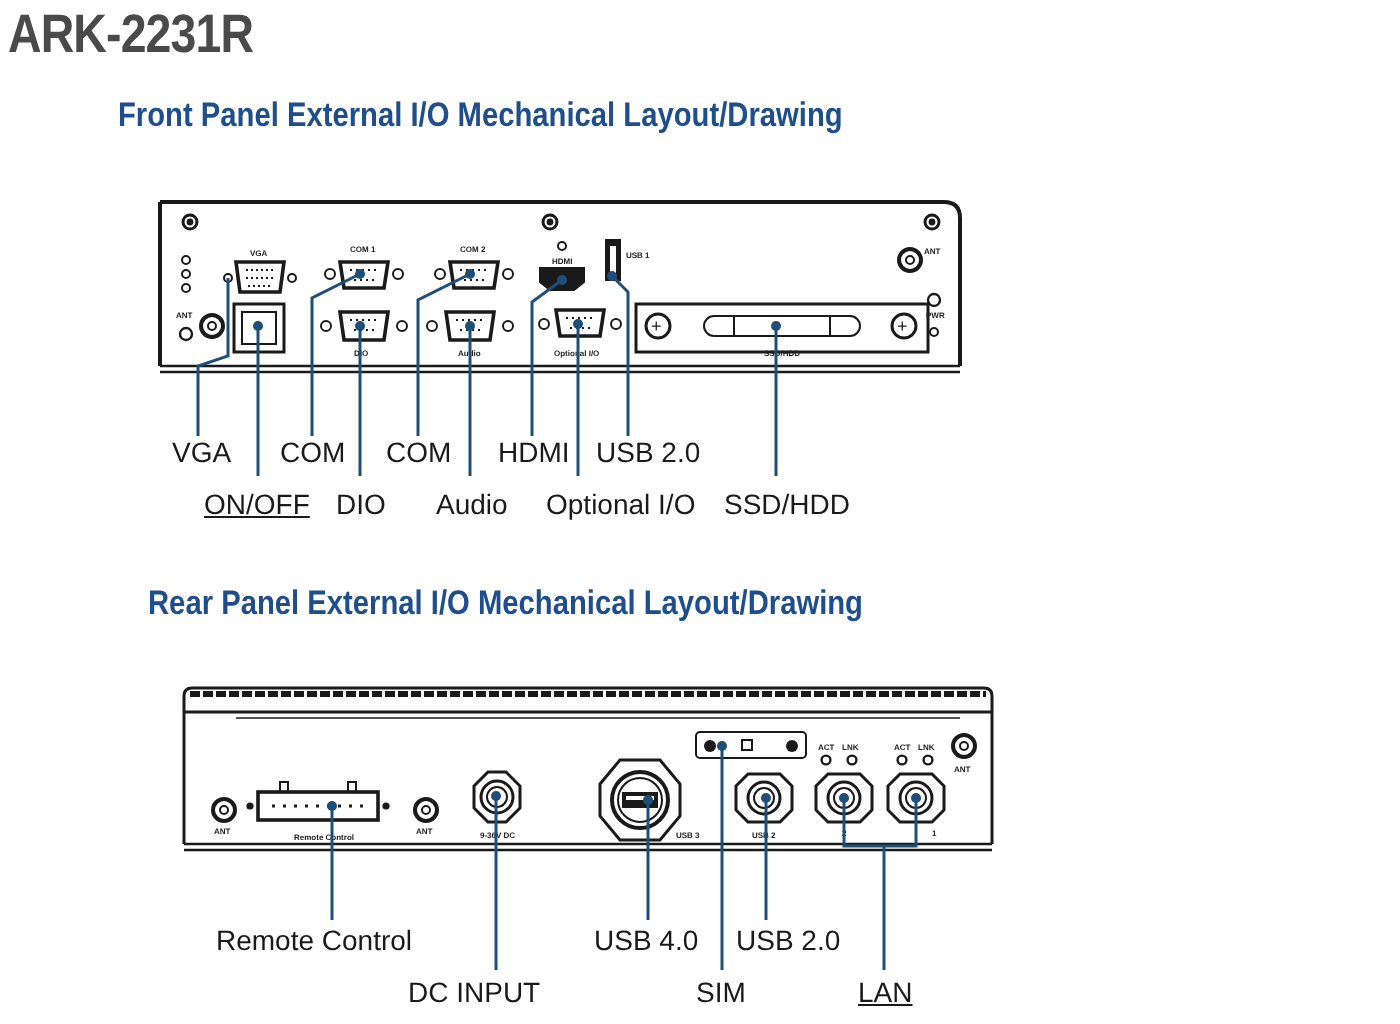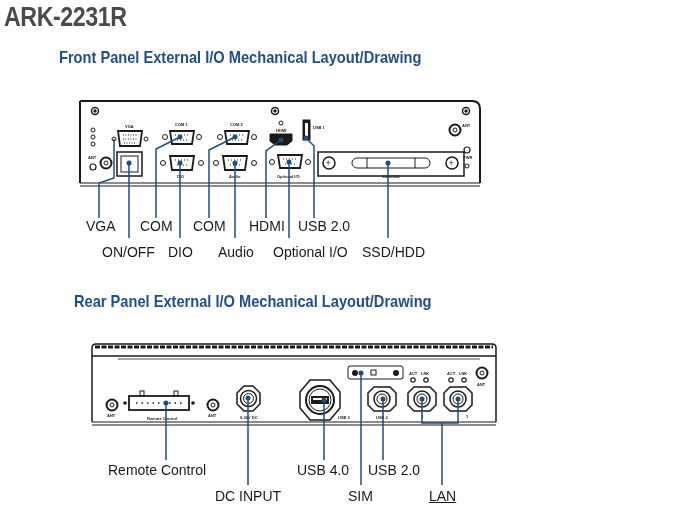--- a/index.html
+++ b/index.html
@@ -271,28 +271,28 @@
     <line x1="383" y1="399" x2="383" y2="460"></line>
     <circle cx="383" cy="399" r="2.5" fill="#1f4e79" stroke="none"></circle>
     <polyline points="422,399 422,423 458,423 458,399"></polyline>
     <line x1="442" y1="423" x2="442" y2="485"></line>
     <circle cx="422" cy="399" r="2.5" fill="#1f4e79" stroke="none"></circle>
     <circle cx="458" cy="399" r="2.5" fill="#1f4e79" stroke="none"></circle>
   </g>
 </svg>
 
 <div class="lbl" style="left:86px; top:218px;">VGA</div>
-<div class="lbl" style="left:102px; top:244px;">ON/OFF</div>
+<div class="lbl" style="left:102px; top:244px;text-decoration:underline;">ON/OFF</div>
 <div class="lbl" style="left:140px; top:218px;">COM</div>
 <div class="lbl" style="left:168px; top:244px;">DIO</div>
 <div class="lbl" style="left:193px; top:218px;">COM</div>
 <div class="lbl" style="left:218px; top:244px;">Audio</div>
 <div class="lbl" style="left:249px; top:218px;">HDMI</div>
 <div class="lbl" style="left:273px; top:244px;">Optional I/O</div>
 <div class="lbl" style="left:298px; top:218px;">USB 2.0</div>
 <div class="lbl" style="left:362px; top:244px;">SSD/HDD</div>
 
 <div class="lbl" style="left:108px; top:462px;">Remote Control</div>
-<div class="lbl" style="left:215px; top:488px;">DC INPUT</div>
+<div class="lbl" style="left:204px; top:488px;">DC INPUT</div>
 <div class="lbl" style="left:297px; top:462px;">USB 4.0</div>
 <div class="lbl" style="left:348px; top:488px;">SIM</div>
 <div class="lbl" style="left:368px; top:462px;">USB 2.0</div>
 <div class="lbl" style="left:429px; top:488px;text-decoration:underline;">LAN</div>
 
 </body></html>

